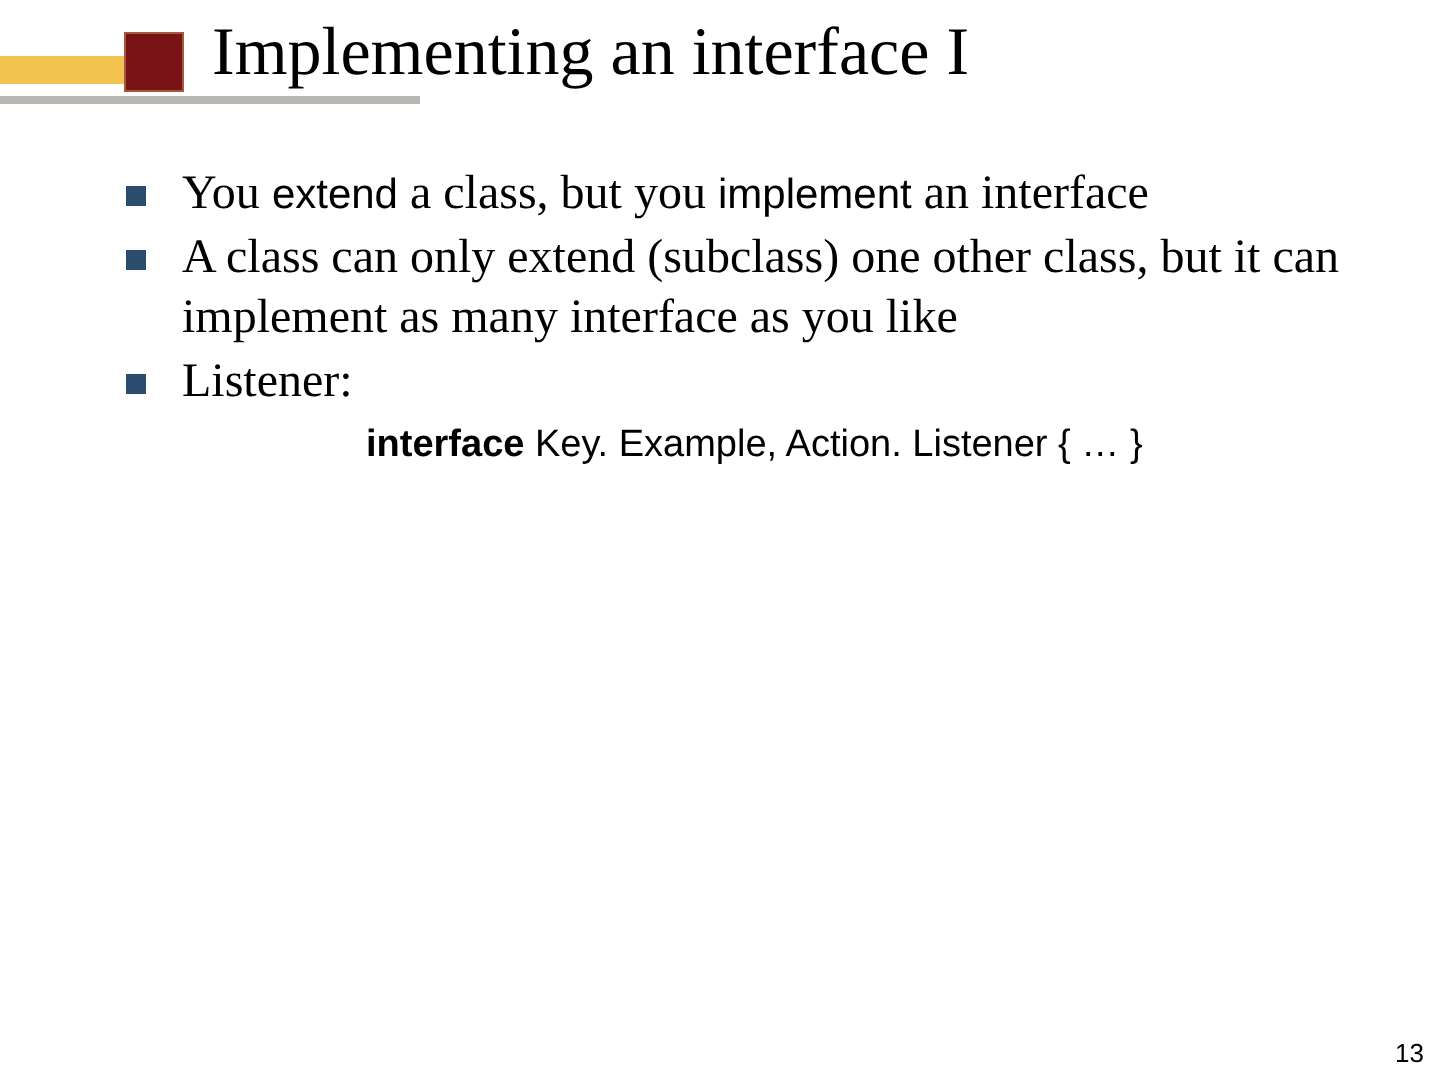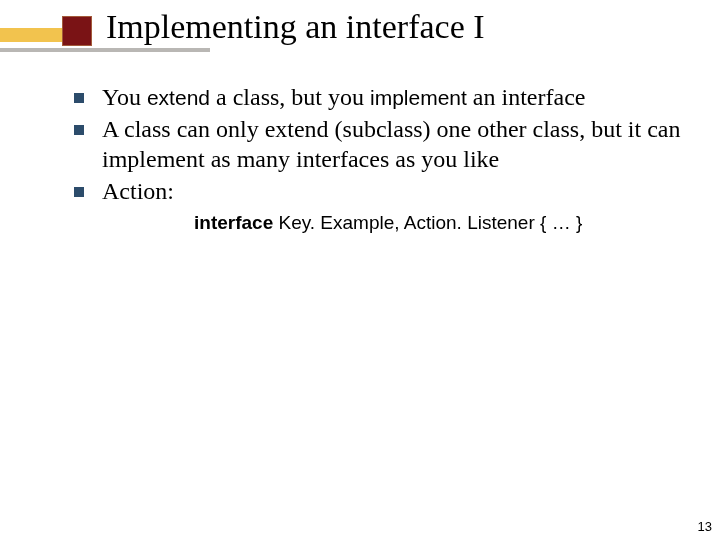--- a/index.html
+++ b/index.html
@@ -52,21 +52,21 @@
   .title {
     position: absolute;
     left: 106px;
     top: 8px;
     font-size: 34px;
     font-weight: normal;
     white-space: nowrap;
   }
   .content {
     position: absolute;
-    left: 74px;
+    left: 63px;
     top: 82px;
     right: 30px;
   }
   .bullet-row {
     display: flex;
     align-items: flex-start;
     font-size: 24px;
     line-height: 1.25;
     margin-bottom: 2px;
   }
@@ -122,26 +122,26 @@
 
     <div class="bullet-row">
       <div class="bullet-marker"></div>
       <div class="bullet-text">
         <span>You </span><span class="kw">extend</span><span> a class, but you </span><span class="kw">implement</span><span> an interface</span>
       </div>
     </div>
 
     <div class="bullet-row">
       <div class="bullet-marker"></div>
-      <div class="bullet-text">A class can only extend (subclass) one other class, but it can implement as many interfaces as you like</div>
+      <div class="bullet-text">A class can only extend (subclass) one other class, but it can implement as many interface as you like</div>
     </div>
 
     <div class="bullet-row">
       <div class="bullet-marker"></div>
-      <div class="bullet-text">Action:</div>
+      <div class="bullet-text">Listener:</div>
     </div>
 
     <div class="code-block">
       <div class="code-indent">
         <span class="bold">interface</span><span> Key. Example, Action. Listener { … }</span>
       </div>
     </div>
 
   </div>
 

